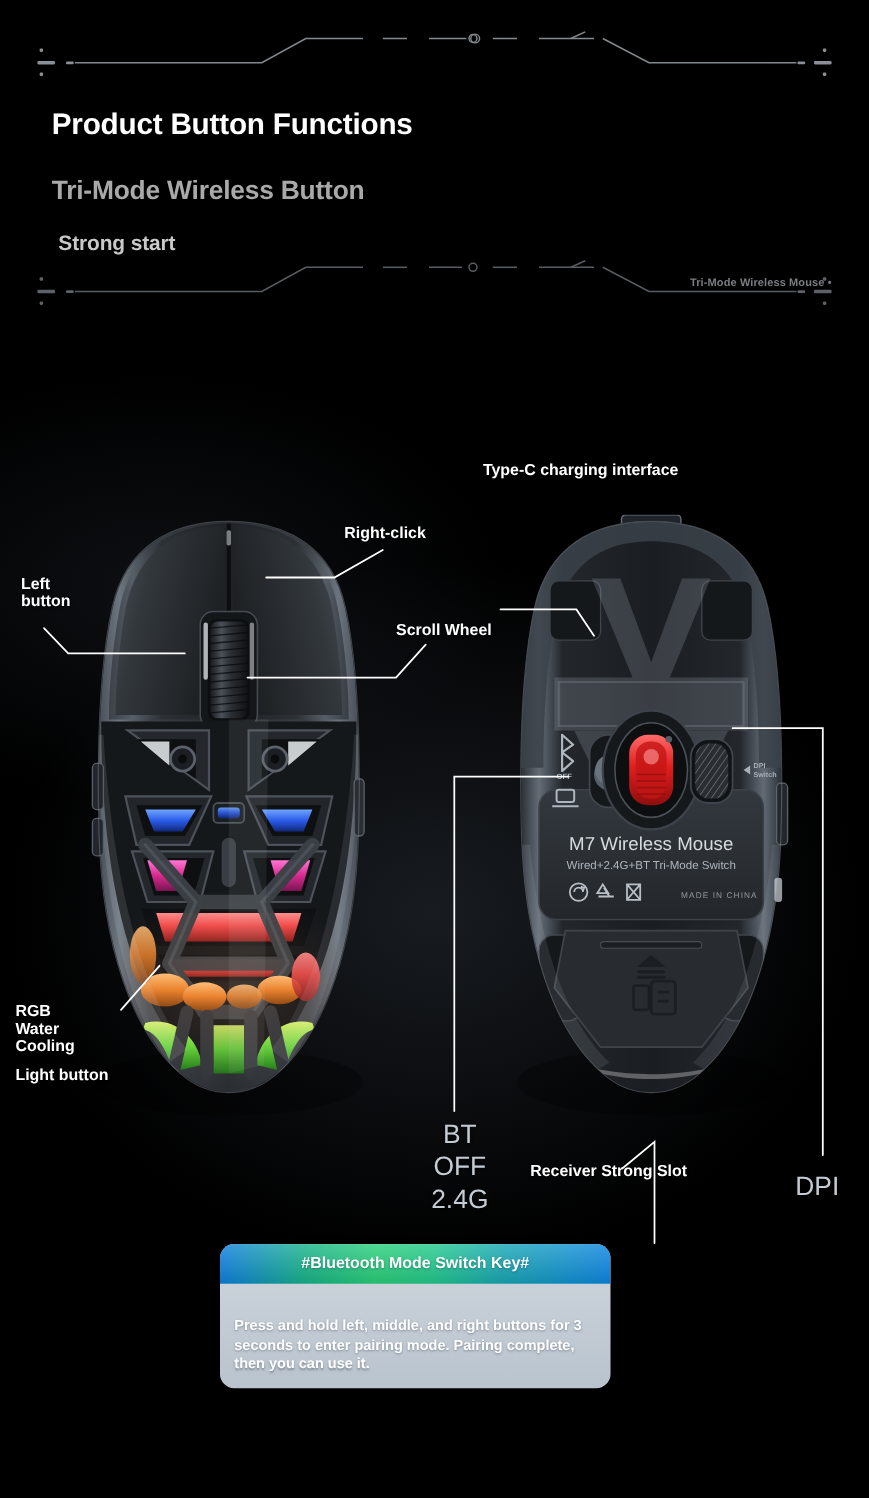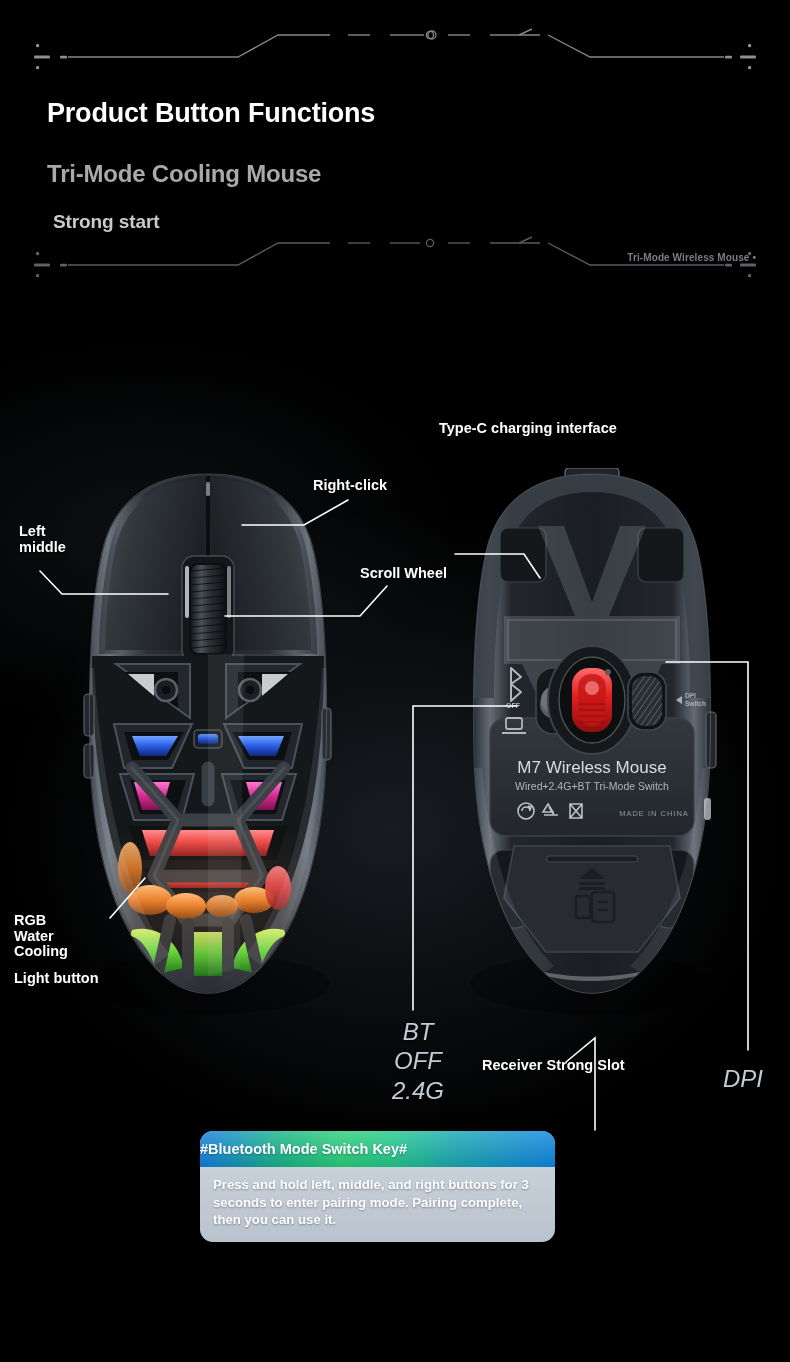--- a/index.html
+++ b/index.html
@@ -80,49 +80,49 @@
   .lbl {
     position:absolute;
     color:#ffffff; font-weight:bold;
     font-size:14.5px; line-height:1.08;
     white-space:pre-line;
     text-shadow:0 1px 2px rgba(0,0,0,.55);
   }
   .lbl.light {
     font-weight:normal; color:#c3cbd4;
     text-shadow:0 1px 3px rgba(0,0,0,.35);
-    font-style:italic;
   }
   .leader { position:absolute; pointer-events:none; }
   .leader svg { display:block; overflow:visible; }
 
   
   .mouse { position:absolute; }
 
   
   #note {
     position:absolute; left:200px; top:1131px;
     width:355px; border-radius:13px;
     overflow:hidden;
     background:linear-gradient(180deg,#cfd6dd 0%,#c3ccd5 55%,#b9c3cd 100%);
     box-shadow:0 3px 10px rgba(0,0,0,.22);
   }
   #note-head {
-    height:36px; line-height:36px; text-align:left;
+    height:36px; line-height:36px; text-align:center;
     font-size:14.5px; font-weight:bold; color:#ffffff;
     text-shadow:0 1px 2px rgba(0,60,70,.45);
     background:
       linear-gradient(180deg, rgba(255,255,255,.18) 0%, rgba(0,0,0,.10) 100%),
       linear-gradient(90deg,#0f7fe0 0%,#19b48a 22%,#2ad07a 40%,#23c98d 55%,#19a8b4 72%,#0e86e2 100%);
   }
   #note-body {
     padding:9px 13px 13px 13px;
     font-size:13.2px; font-weight:bold; line-height:1.33;
     color:#ffffff;
     text-shadow:0 1px 2px rgba(70,80,95,.55);
+    margin-top:20px;
   }
 </style>
 </head>
 <body>
 
 <div id="page">
 
   <div class="hdr-line" style="top:28px;">
     <svg width="790" height="46" viewBox="0 0 790 46">
       <g stroke="#9aa0a6" stroke-width="1.4" fill="none" opacity=".85">
@@ -146,21 +146,21 @@
         <rect x="60" y="27.8" width="7" height="2.6" rx="1"></rect>
         <rect x="740" y="27.4" width="16" height="3.2" rx="1"></rect>
         <rect x="748" y="16" width="3.2" height="3.2" rx="1.2"></rect>
         <rect x="748" y="38" width="3.2" height="3.2" rx="1.2"></rect>
         <rect x="725" y="27.8" width="7" height="2.6" rx="1"></rect>
       </g>
     </svg>
   </div>
 
   <div class="h1">Product Button Functions</div>
-  <div class="h2">Tri-Mode Cooling Mouse</div>
+  <div class="h2">Tri-Mode Wireless Button</div>
   <div class="h3">Strong start</div>
 
   <div class="hdr-line" style="top:232px;">
     <svg width="790" height="46" viewBox="0 0 790 46">
       <g stroke="#6e747b" stroke-width="1.4" fill="none" opacity=".8">
         <path d="M68 33 H238 L278 11 H330"></path>
         <path d="M348 11 H370"></path>
         <path d="M390 11 H420"></path>
         <circle cx="430" cy="11" r="3.6"></circle>
         <path d="M448 11 H470"></path>
@@ -587,21 +587,21 @@
         <path d="M666 232 L748 232 L748 620"></path>
 
         <path d="M595 700 L595 608 L566 632"></path>
 
         <path d="M145 448 L110 488"></path>
       </g>
     </svg>
   </div>
 
   <div class="lbl" style="left:19px; top:524px; text-align:left;">Left
-middle</div>
+button</div>
 
   <div class="lbl" style="left:313px; top:478px;">Right-click</div>
 
   <div class="lbl" style="left:360px; top:566px;">Scroll Wheel</div>
 
   <div class="lbl" style="left:439px; top:421px;">Type-C charging interface</div>
 
   <div class="lbl" style="left:14px; top:913px;">RGB
 Water
 Cooling</div>

